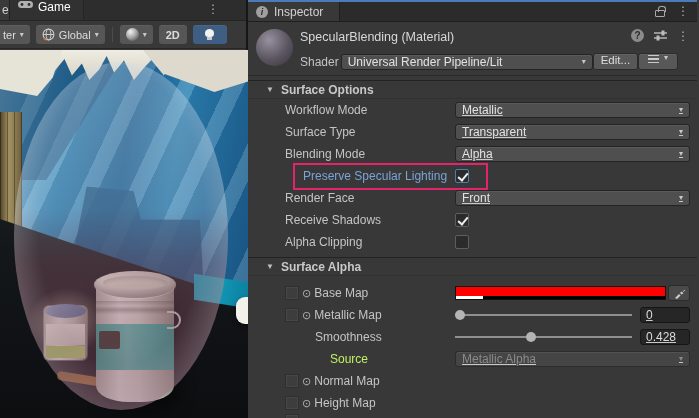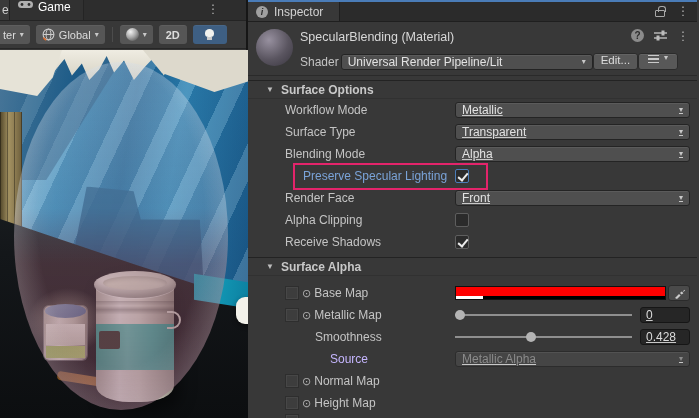--- a/index.html
+++ b/index.html
@@ -140,21 +140,21 @@
   .gap4 { height:4px; }
   .sec-head { height:19px; display:flex; align-items:center; gap:7px; padding-left:18px;
               font-weight:bold; color:#c8c8c8; border-top:1px solid #232323; border-bottom:1px solid #313131; }
   .fold { font-size:8px; color:#bdbdbd; }
   .si-spacer { height:6px; }
 
   .row { height:22px; display:flex; align-items:center; }
   .row-label { width:207px; flex:none; padding-left:37px; color:#c4c4c4; white-space:nowrap; overflow:visible; }
   .row-label.ind1 { padding-left:55px; }
   .row-label.ind2 { padding-left:67px; }
-  .row-label.ind3 { padding-left:82px; color:#c4b5fd; }
+  .row-label.ind3 { padding-left:82px; color:#bef264; }
   .row-label.tex { display:flex; align-items:center; gap:3px; }
   .row-ctrl { flex:1; margin-right:7px; display:flex; align-items:center; min-width:0;text-decoration:underline; }
   .preserve { color:var(--preserve-label-blue,#7aa3d8); }
 
   .tex-slot { width:14px; height:14px; background:#3d3d3d; border:1px solid #2e2e2e; flex:none;
               box-shadow: 0 0 0 1px #474747 inset; }
   .picker { color:#b0b0b0; font-size:11px; line-height:1; flex:none; }
 
   .cb { width:14px; height:14px; background:#2b2b2b; border:1px solid #5e5e5e; border-radius:2px; position:relative; flex:none;}
   .cb.focus { border-color:#4a7cb8; }
@@ -352,30 +352,30 @@
       <div class="row-label">Render Face</div>
       <div class="row-ctrl">
         <div class="dd">
           <span>Front</span>
           <span class="arr">▾</span>
         </div>
       </div>
     </div>
 
     <div class="row">
+      <div class="row-label">Receive Shadows</div>
+      <div class="row-ctrl">
+        <div class="cb checked"></div>
+      </div>
+    </div>
+
+    <div class="row">
       <div class="row-label">Alpha Clipping</div>
       <div class="row-ctrl">
         <div class="cb"></div>
-      </div>
-    </div>
-
-    <div class="row">
-      <div class="row-label">Receive Shadows</div>
-      <div class="row-ctrl">
-        <div class="cb checked"></div>
       </div>
     </div>
 
     <div class="gap4"></div>
 
     <div class="sec-head">
       <span class="fold">▼</span>
       <span>Surface Alpha</span>
     </div>
     <div class="si-spacer"></div>

